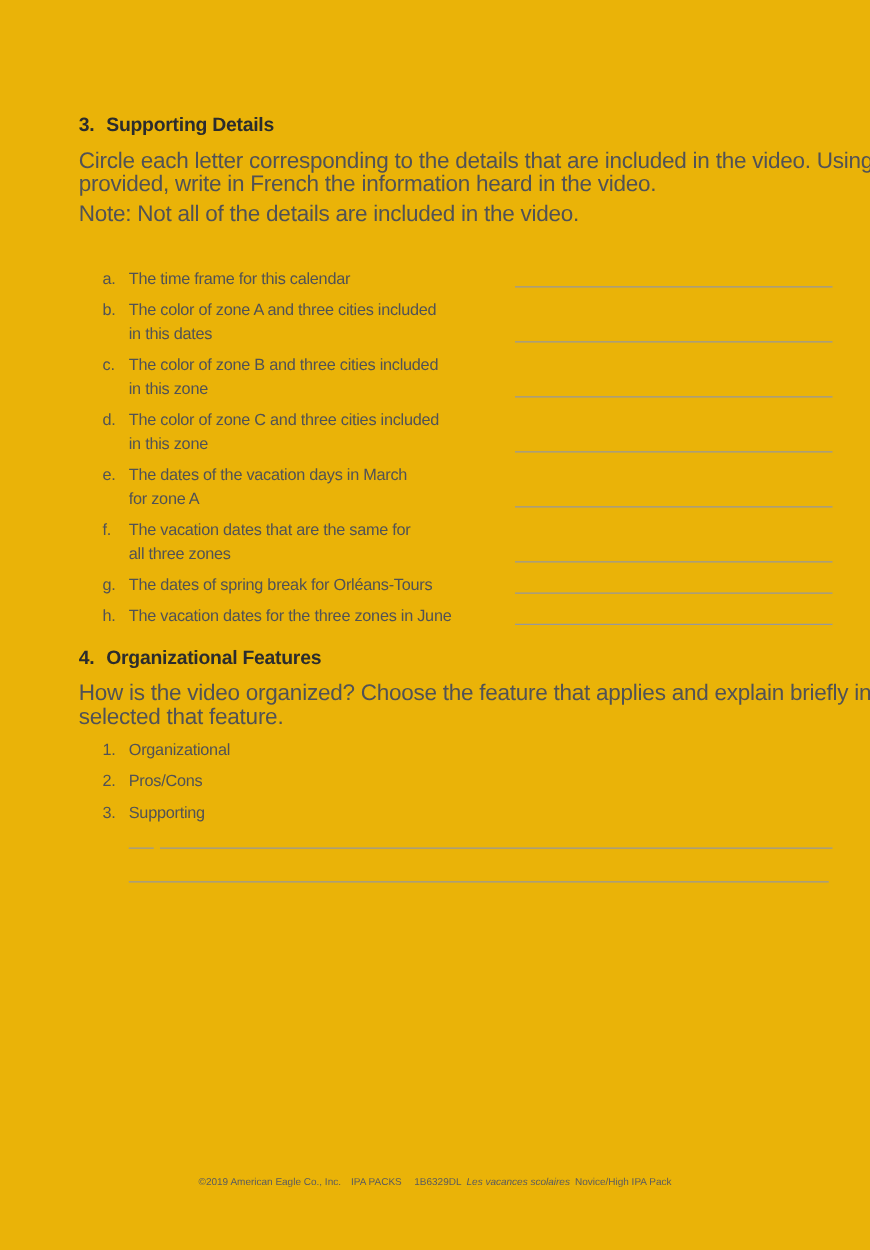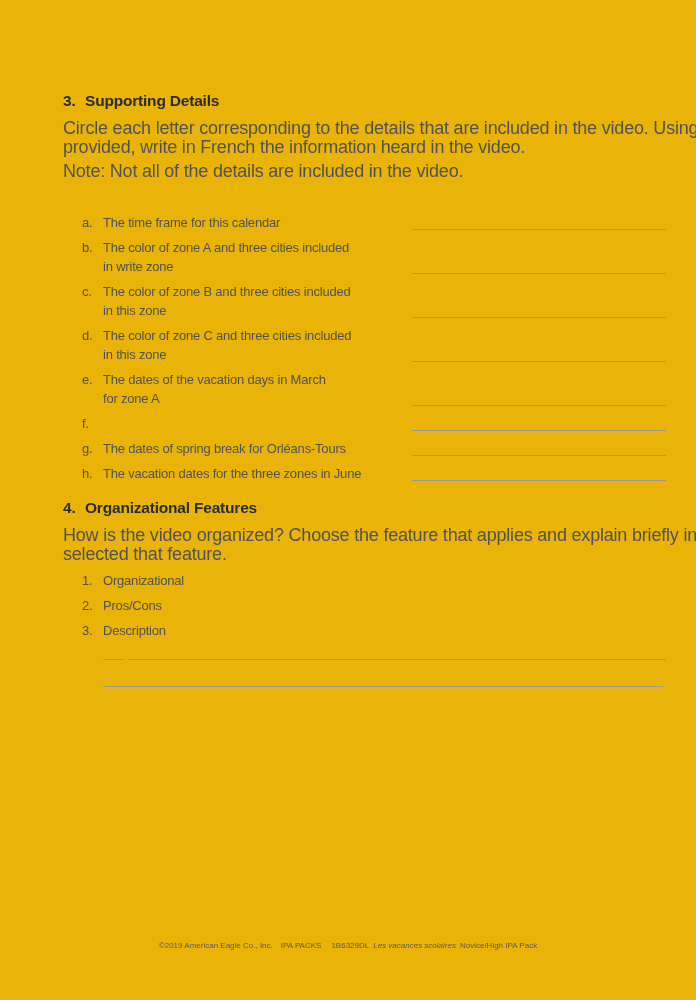--- a/index.html
+++ b/index.html
@@ -112,21 +112,21 @@
 
       <div class="items">
         <div class="item">
           <span class="marker">a.</span>
           <span class="item-text">The time frame for this calendar</span>
           <span class="answer-line"></span>
         </div>
         <div class="item">
           <span class="marker">b.</span>
           <span class="item-text">The color of zone A and three cities included
-in write zone</span>
+in this dates</span>
           <span class="answer-line"></span>
         </div>
         <div class="item">
           <span class="marker">c.</span>
           <span class="item-text">The color of zone B and three cities included
 in this zone</span>
           <span class="answer-line"></span>
         </div>
         <div class="item">
           <span class="marker">d.</span>
@@ -135,20 +135,22 @@
           <span class="answer-line"></span>
         </div>
         <div class="item">
           <span class="marker">e.</span>
           <span class="item-text">The dates of the vacation days in March
 for zone A</span>
           <span class="answer-line"></span>
         </div>
         <div class="item">
           <span class="marker">f.</span>
+          <span class="item-text">The vacation dates that are the same for
+all three zones</span>
           <span class="answer-line"></span>
         </div>
         <div class="item">
           <span class="marker">g.</span>
           <span class="item-text">The dates of spring break for Orléans-Tours</span>
           <span class="answer-line"></span>
         </div>
         <div class="item">
           <span class="marker">h.</span>
           <span class="item-text">The vacation dates for the three zones in June</span>
@@ -168,21 +170,21 @@
         <div class="option">
           <span class="marker">1.</span>
           <span class="option-label">Organizational</span>
         </div>
         <div class="option">
           <span class="marker">2.</span>
           <span class="option-label">Pros/Cons</span>
         </div>
         <div class="option">
           <span class="marker">3.</span>
-          <span class="option-label">Description</span>
+          <span class="option-label">Supporting</span>
         </div>
       </div>
 
       <div class="write-rows">
         <div class="write-row-1">
           <span class="blank-short"></span>
           <span class="blank-long"></span>
         </div>
         <div class="write-row-2"></div>
       </div>

